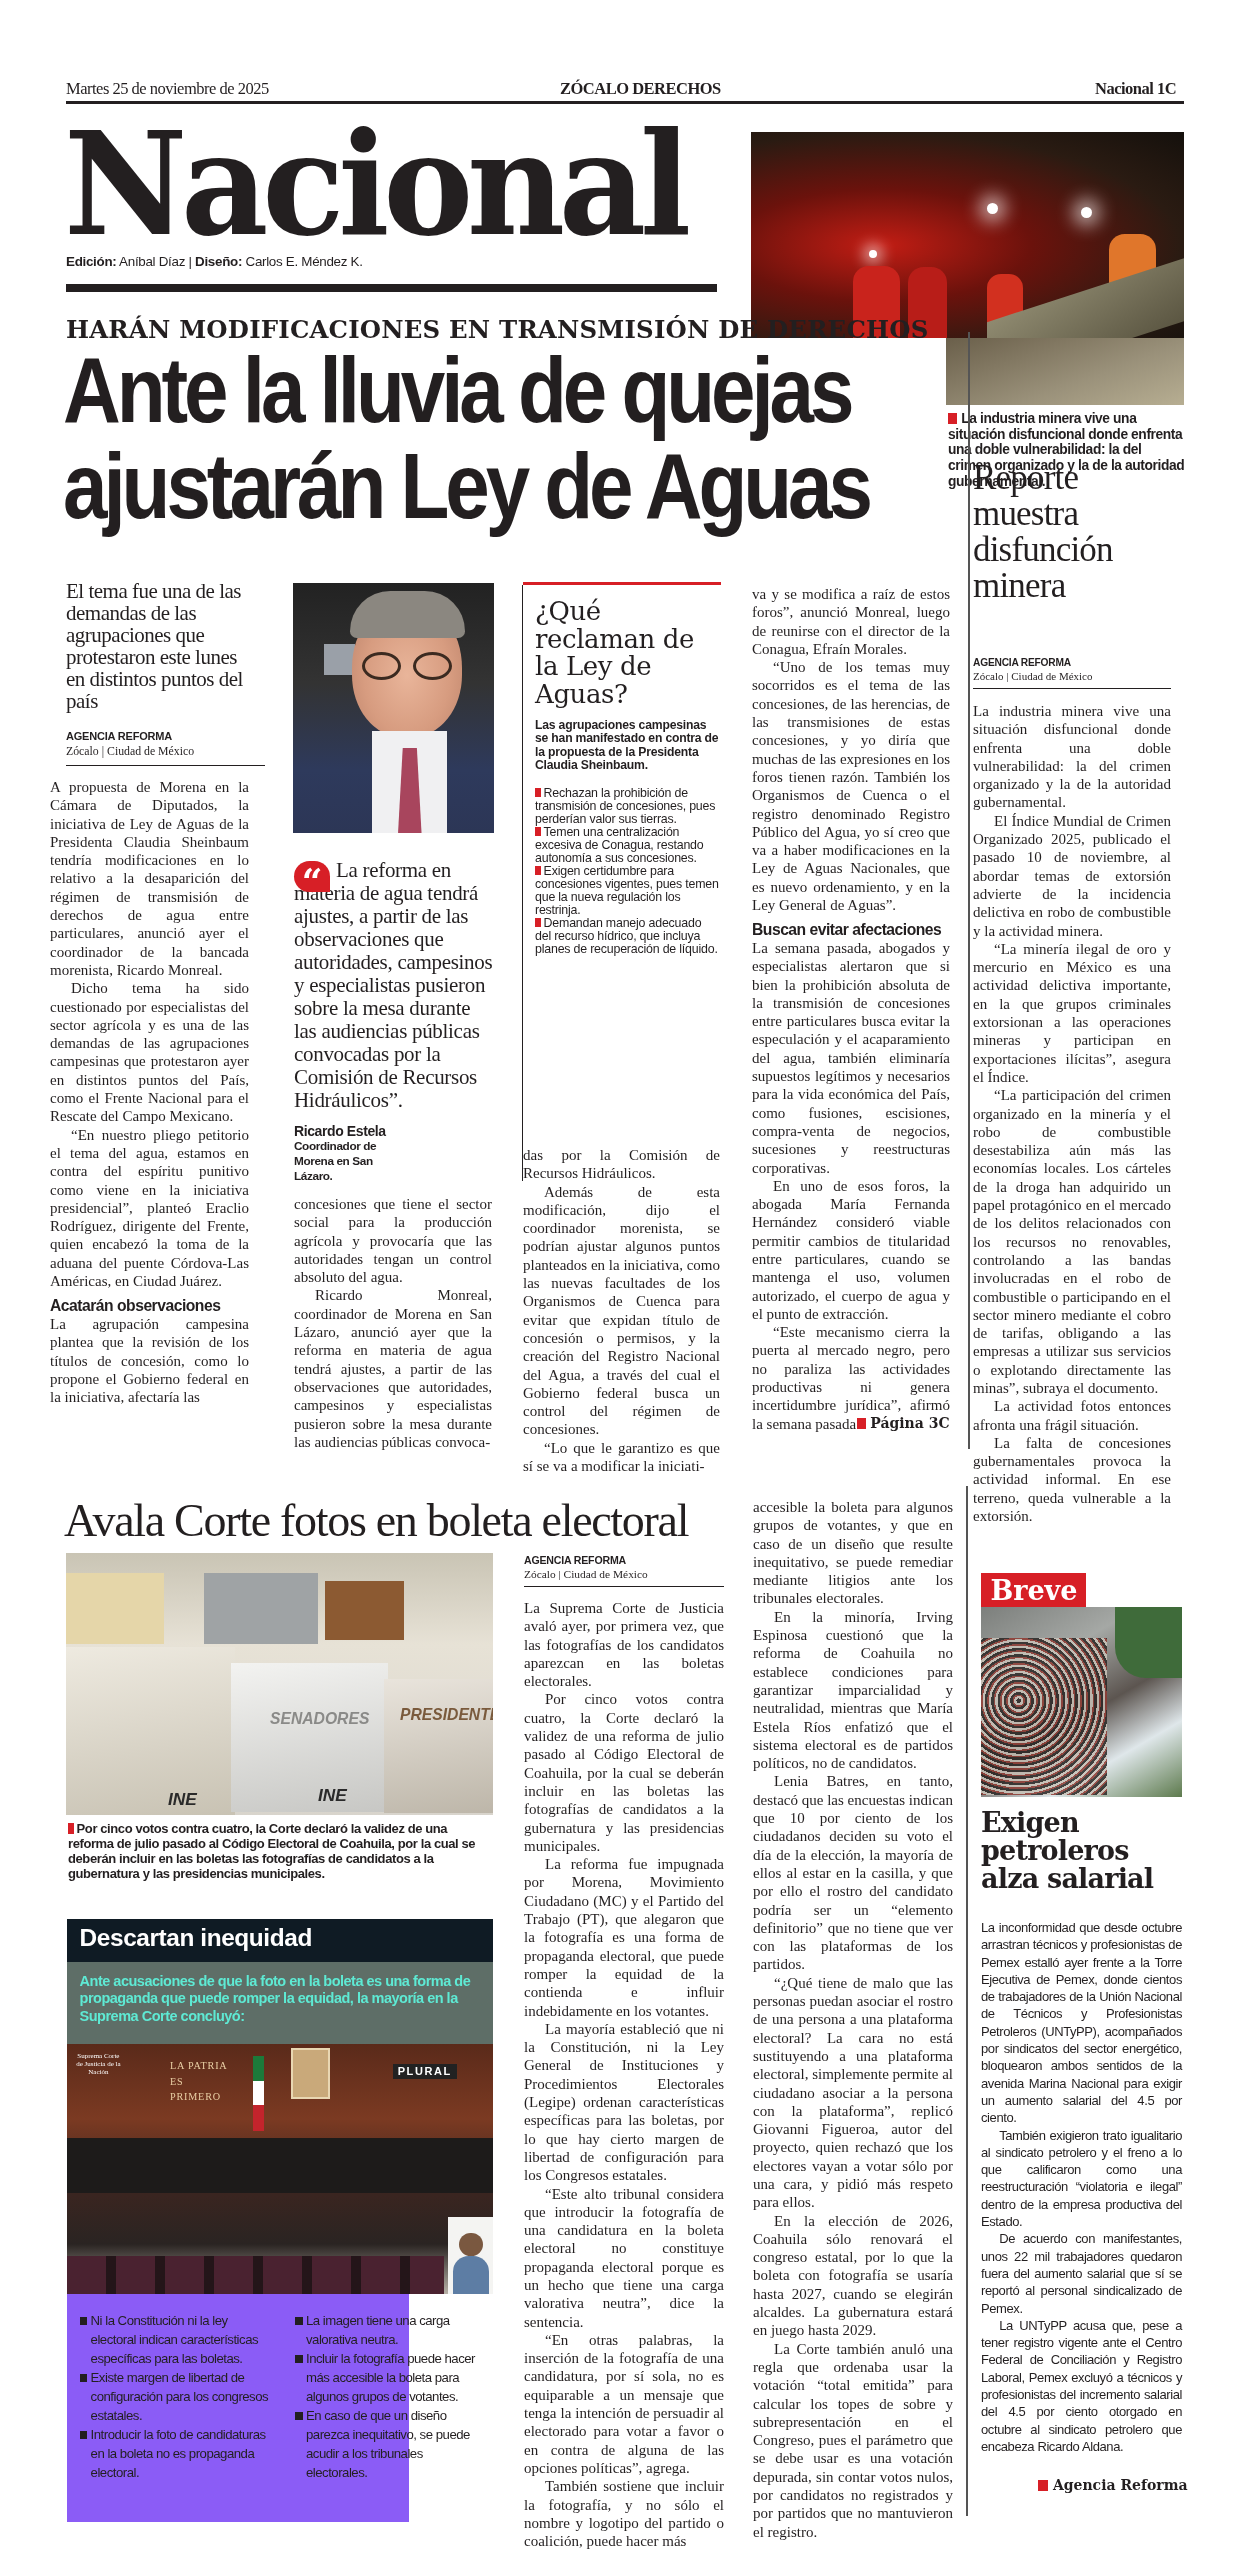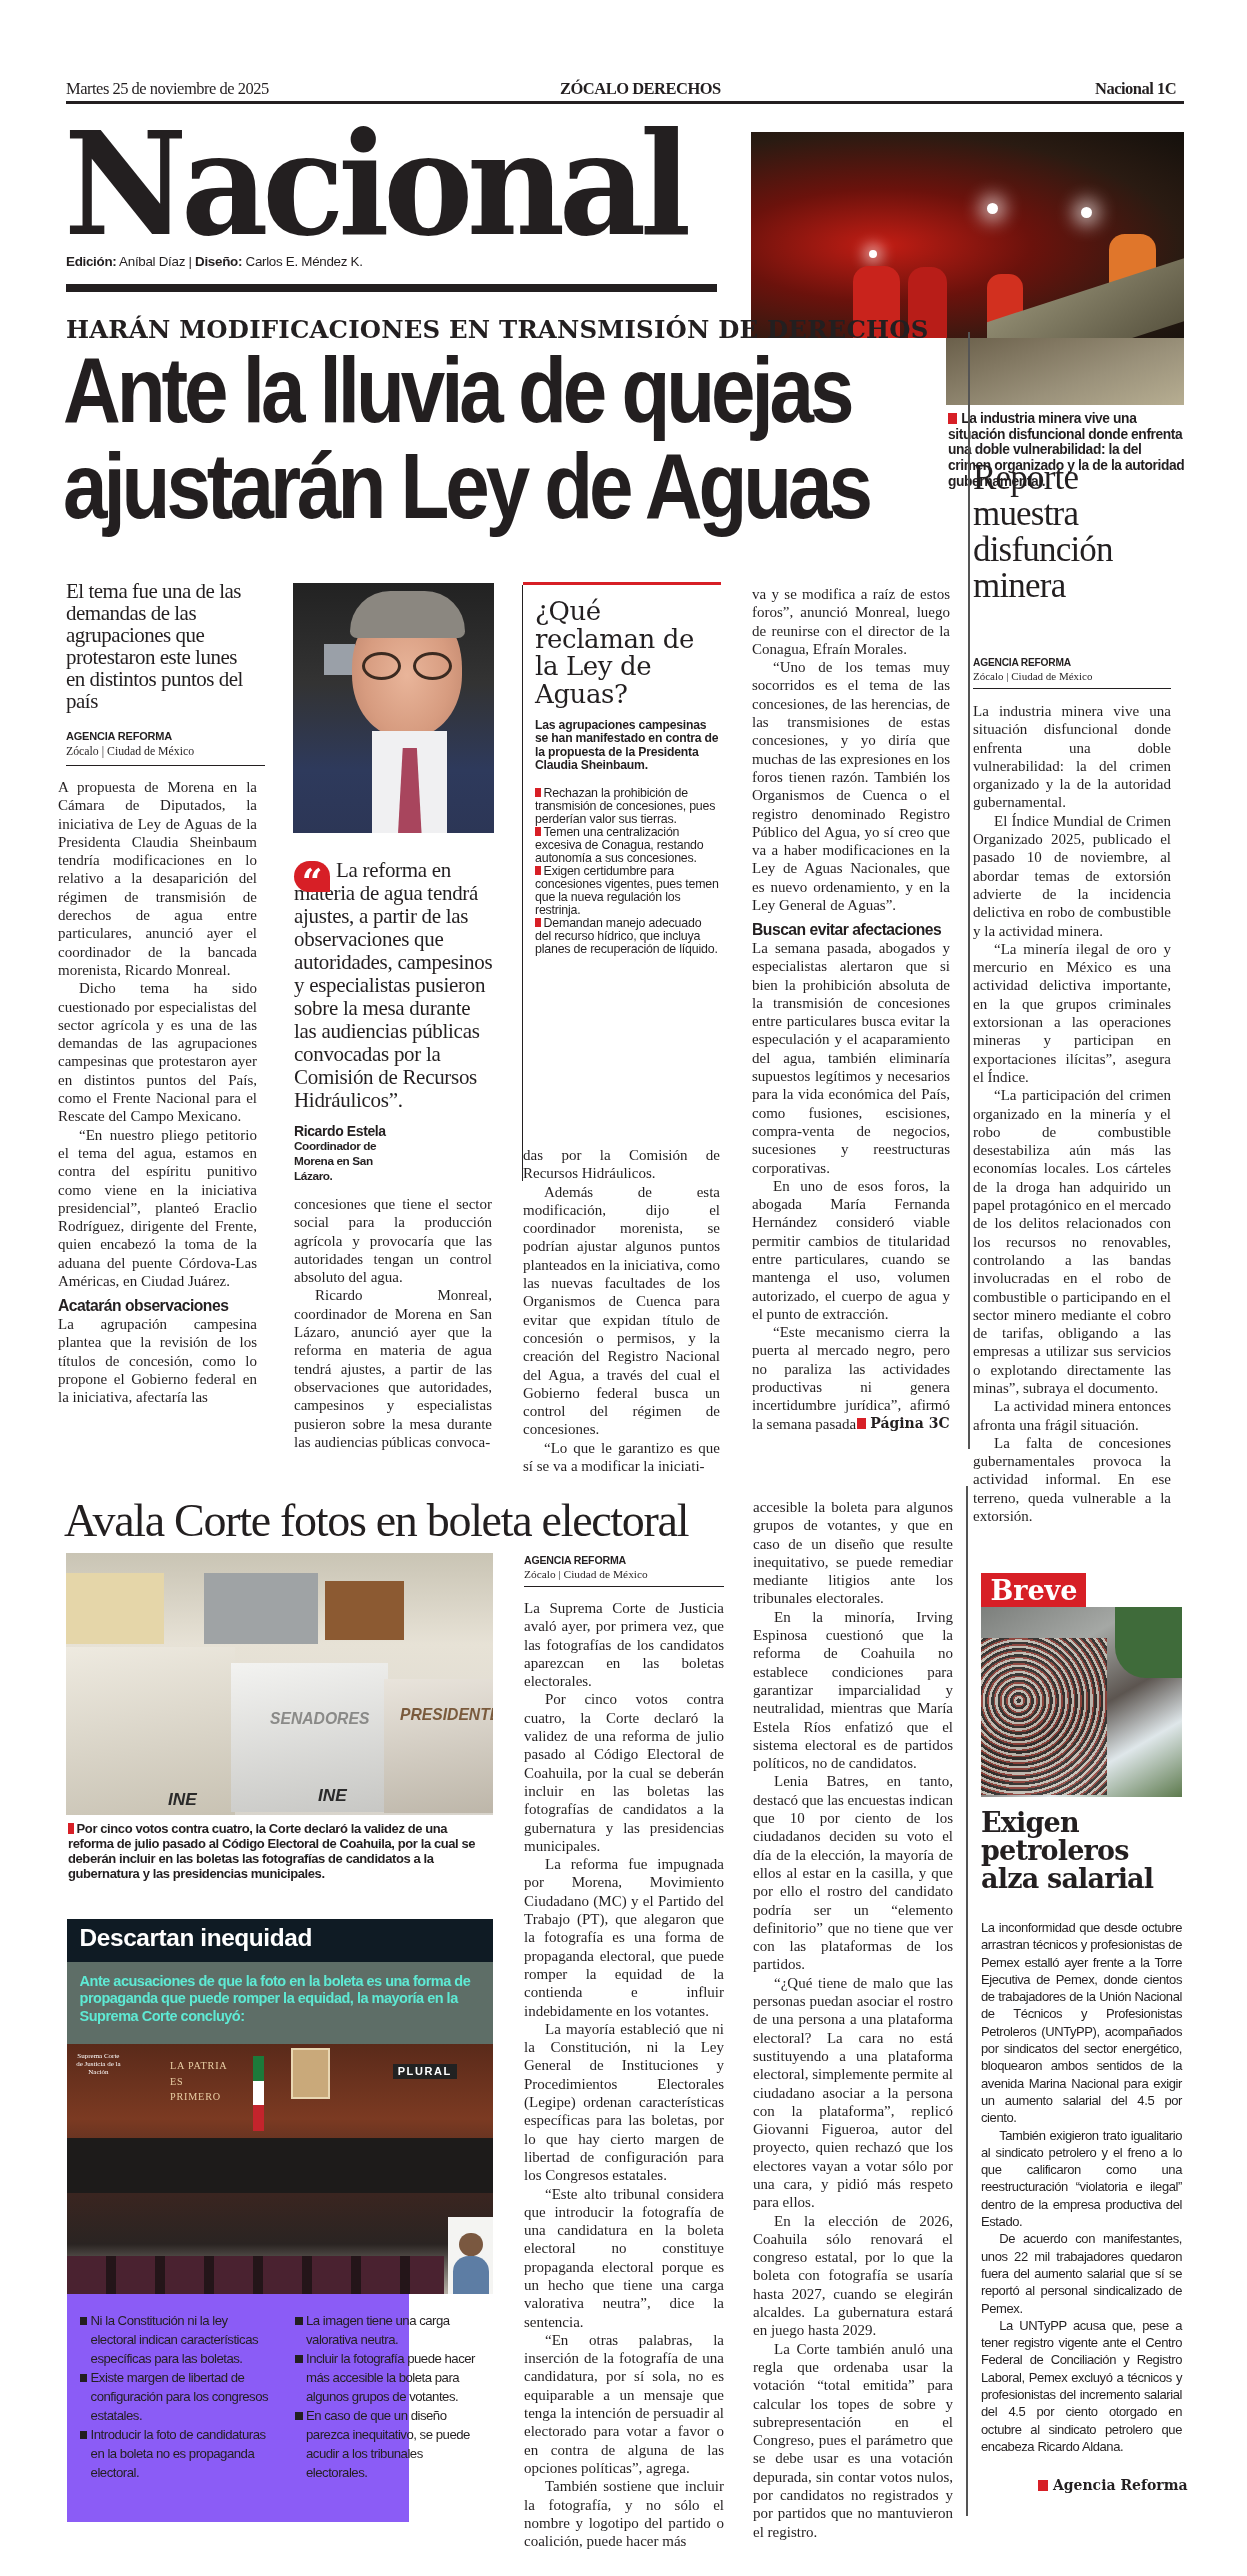--- a/index.html
+++ b/index.html
@@ -60,21 +60,21 @@
 <div class="abs" style="left:66px;top:315px;font-family:'DejaVu Serif',serif;font-weight:bold;font-size:24.4px;letter-spacing:0.2px;">HARÁN MODIFICACIONES EN TRANSMISIÓN DE DERECHOS</div>
 <div class="abs sans" style="left:63px;top:344px;font-weight:bold;font-size:93px;line-height:93px;letter-spacing:-4.7px;transform:scaleX(0.86);transform-origin:left top;white-space:nowrap;">Ante la lluvia de quejas</div>
 <div class="abs sans" style="left:63px;top:440px;font-weight:bold;font-size:93px;line-height:93px;letter-spacing:-4.7px;transform:scaleX(0.86);transform-origin:left top;white-space:nowrap;">ajustarán Ley de Aguas</div>
 
 <div class="abs serif" style="left:66px;top:580px;width:181px;font-size:21px;line-height:22px;letter-spacing:-0.5px;">El tema fue una de las demandas de las agrupaciones que protestaron este lunes en distintos puntos del país</div>
 <div class="abs" style="left:66px;top:730px;width:199px;">
   <div class="byline-agency">AGENCIA REFORMA</div>
   <div class="byline-place">Zócalo | Ciudad de México</div>
 </div>
 
-<div class="abs body-text" style="left:58px;top:778px;width:199px;">
+<div class="abs body-text" style="left:50px;top:778px;width:199px;">
   <p class="noindent">A propuesta de Morena en la Cámara de Diputados, la iniciativa de Ley de Aguas de la Presidenta Claudia Sheinbaum tendría modificaciones en lo relativo a la desaparición del régimen de transmisión de derechos de agua entre particulares, anunció ayer el coordinador de la bancada morenista, Ricardo Monreal.</p>
   <p>Dicho tema ha sido cuestionado por especialistas del sector agrícola y es una de las demandas de las agrupaciones campesinas que protestaron ayer en distintos puntos del País, como el Frente Nacional para el Rescate del Campo Mexicano.</p>
   <p>“En nuestro pliego petitorio el tema del agua, estamos en contra del espíritu punitivo como viene en la iniciativa presidencial”, planteó Eraclio Rodríguez, dirigente del Frente, quien encabezó la toma de la aduana del puente Córdova-Las Américas, en Ciudad Juárez.</p>
   <div class="subhead">Acatarán observaciones</div>
   <p class="noindent">La agrupación campesina plantea que la revisión de los títulos de concesión, como lo propone el Gobierno federal en la iniciativa, afectaría las</p>
 </div>
 
 <div class="photo" style="left:293px;top:583px;width:201px;height:250px;background:linear-gradient(180deg,#222 0%,#333 40%,#2e3a5c 75%,#2c3656 100%);">
   <div class="abs" style="left:31px;top:61px;width:31px;height:31px;background:#9aa0a8;color:#333;font:bold 23.6px 'Liberation Sans',sans-serif;"></div>
   <div class="abs" style="left:59px;top:15.7px;width:110px;height:138px;border-radius:50% 50% 45% 45%;background:radial-gradient(ellipse at 50% 55%,#e9b59a 0%,#d79c80 55%,#b98068 100%);"></div>
@@ -131,21 +131,21 @@
 <div class="abs serif" style="left:973px;top:460px;width:212px;font-size:35px;line-height:36px;letter-spacing:-0.8px;">Reporte muestra disfunción minera</div>
 <div class="abs" style="left:973px;top:657px;width:198px;">
   <div class="byline-agency" style="font-size:10.2px;">AGENCIA REFORMA</div>
   <div class="byline-place" style="font-size:11px;">Zócalo | Ciudad de México</div>
 </div>
 <div class="abs body-text" style="left:973px;top:702px;width:198px;">
   <p class="noindent">La industria minera vive una situación disfuncional donde enfrenta una doble vulnerabilidad: la del crimen organizado y la de la autoridad gubernamental.</p>
   <p>El Índice Mundial de Crimen Organizado 2025, publicado el pasado 10 de noviembre, al abordar temas de extorsión advierte de la incidencia delictiva en robo de combustible y la actividad minera.</p>
   <p>“La minería ilegal de oro y mercurio en México es una actividad delictiva importante, en la que grupos criminales extorsionan a las operaciones mineras y participan en exportaciones ilícitas”, asegura el Índice.</p>
   <p>“La participación del crimen organizado en la minería y el robo de combustible desestabiliza aún más las economías locales. Los cárteles de la droga han adquirido un papel protagónico en el mercado de los delitos relacionados con los recursos no renovables, controlando a las bandas involucradas en el robo de combustible o participando en el sector minero mediante el cobro de tarifas, obligando a las empresas a utilizar sus servicios o explotando directamente las minas”, subraya el documento.</p>
-  <p>La actividad minera entonces afronta una frágil situación.</p>
+  <p>La actividad fotos entonces afronta una frágil situación.</p>
   <p>La falta de concesiones gubernamentales provoca la actividad informal. En ese terreno, queda vulnerable a la extorsión.</p>
 </div>
 
 <div class="abs serif" style="left:64px;top:1494px;font-size:46px;letter-spacing:-1.3px;white-space:nowrap;">Avala Corte fotos en boleta electoral</div>
 
 <div class="photo" style="left:66px;top:1553px;width:427px;height:262px;background:linear-gradient(180deg,#c9c4b4 0%,#e7e2d6 35%,#d8d4cc 100%);">
   <div class="abs" style="left:0;top:19.7px;width:98px;height:71px;background:#e5d6a9;"></div>
   <div class="abs" style="left:138px;top:19.7px;width:114px;height:71px;background:#9fa3a5;"></div>
   <div class="abs" style="left:259px;top:27.5px;width:79px;height:59px;background:#8c5a32;"></div>
   <div class="abs" style="left:0;top:94px;width:169px;height:169px;background:linear-gradient(170deg,#eeeae0,#c8c2b3);"></div>

